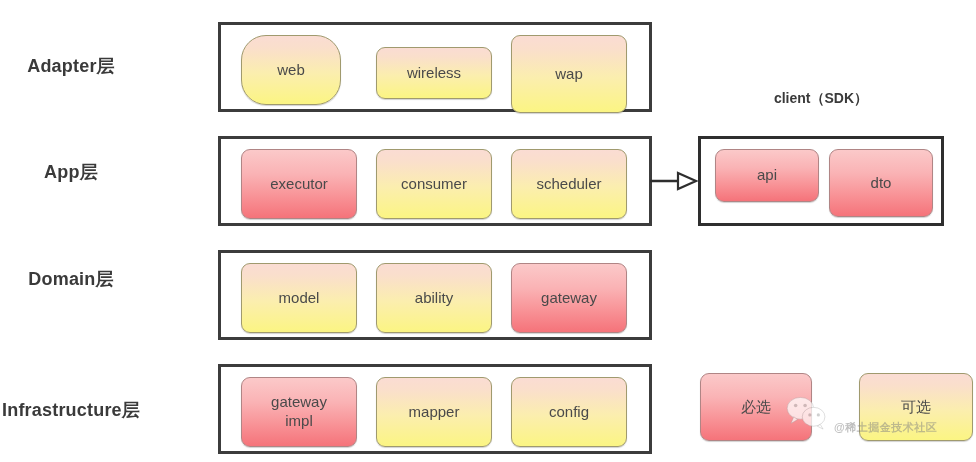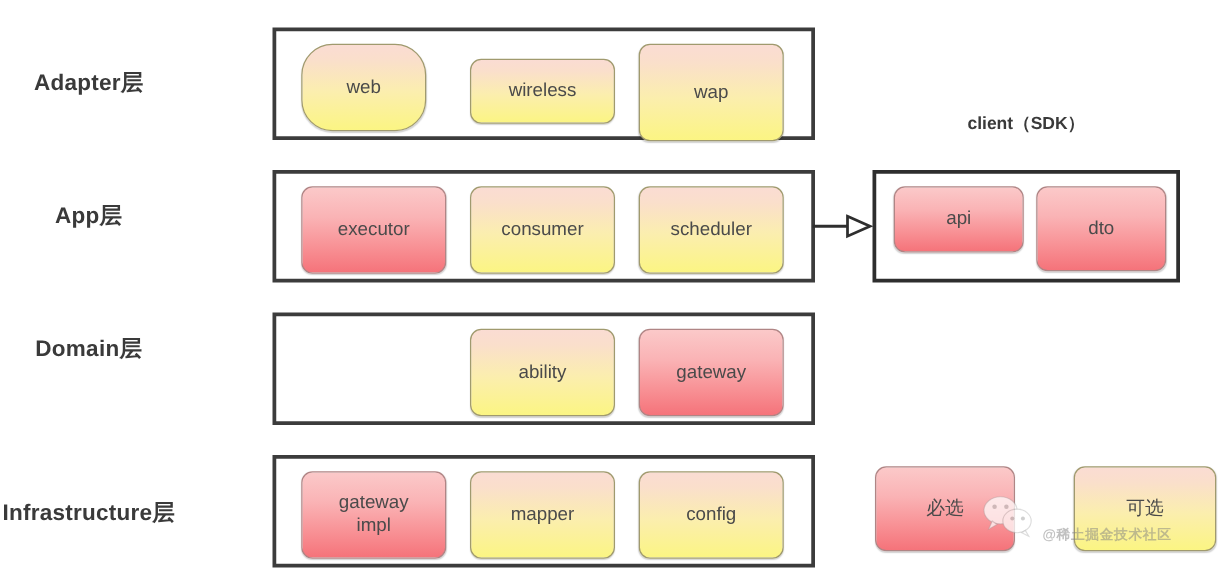--- a/index.html
+++ b/index.html
@@ -167,20 +167,21 @@
     <div class="comp yellow" style="left:290px; top:10px; width:116px; height:78px;">wap</div>
   </div>
 
   <div class="layer-box" style="top:136px; height:90px;">
     <div class="comp red" style="left:20px;  top:10px; width:116px; height:70px;">executor</div>
     <div class="comp yellow" style="left:155px; top:10px; width:116px; height:70px;">consumer</div>
     <div class="comp yellow" style="left:290px; top:10px; width:116px; height:70px;">scheduler</div>
   </div>
 
   <div class="layer-box" style="top:250px; height:90px;">
+    <div class="comp yellow" style="left:20px;  top:10px; width:116px; height:70px;">model</div>
     <div class="comp yellow" style="left:155px; top:10px; width:116px; height:70px;">ability</div>
     <div class="comp red" style="left:290px; top:10px; width:116px; height:70px;">gateway</div>
   </div>
 
   <div class="layer-box" style="top:364px; height:90px;">
     <div class="comp red" style="left:20px;  top:10px; width:116px; height:70px; white-space:pre-line;">gateway
 impl</div>
     <div class="comp yellow" style="left:155px; top:10px; width:116px; height:70px;">mapper</div>
     <div class="comp yellow" style="left:290px; top:10px; width:116px; height:70px;">config</div>
   </div>

